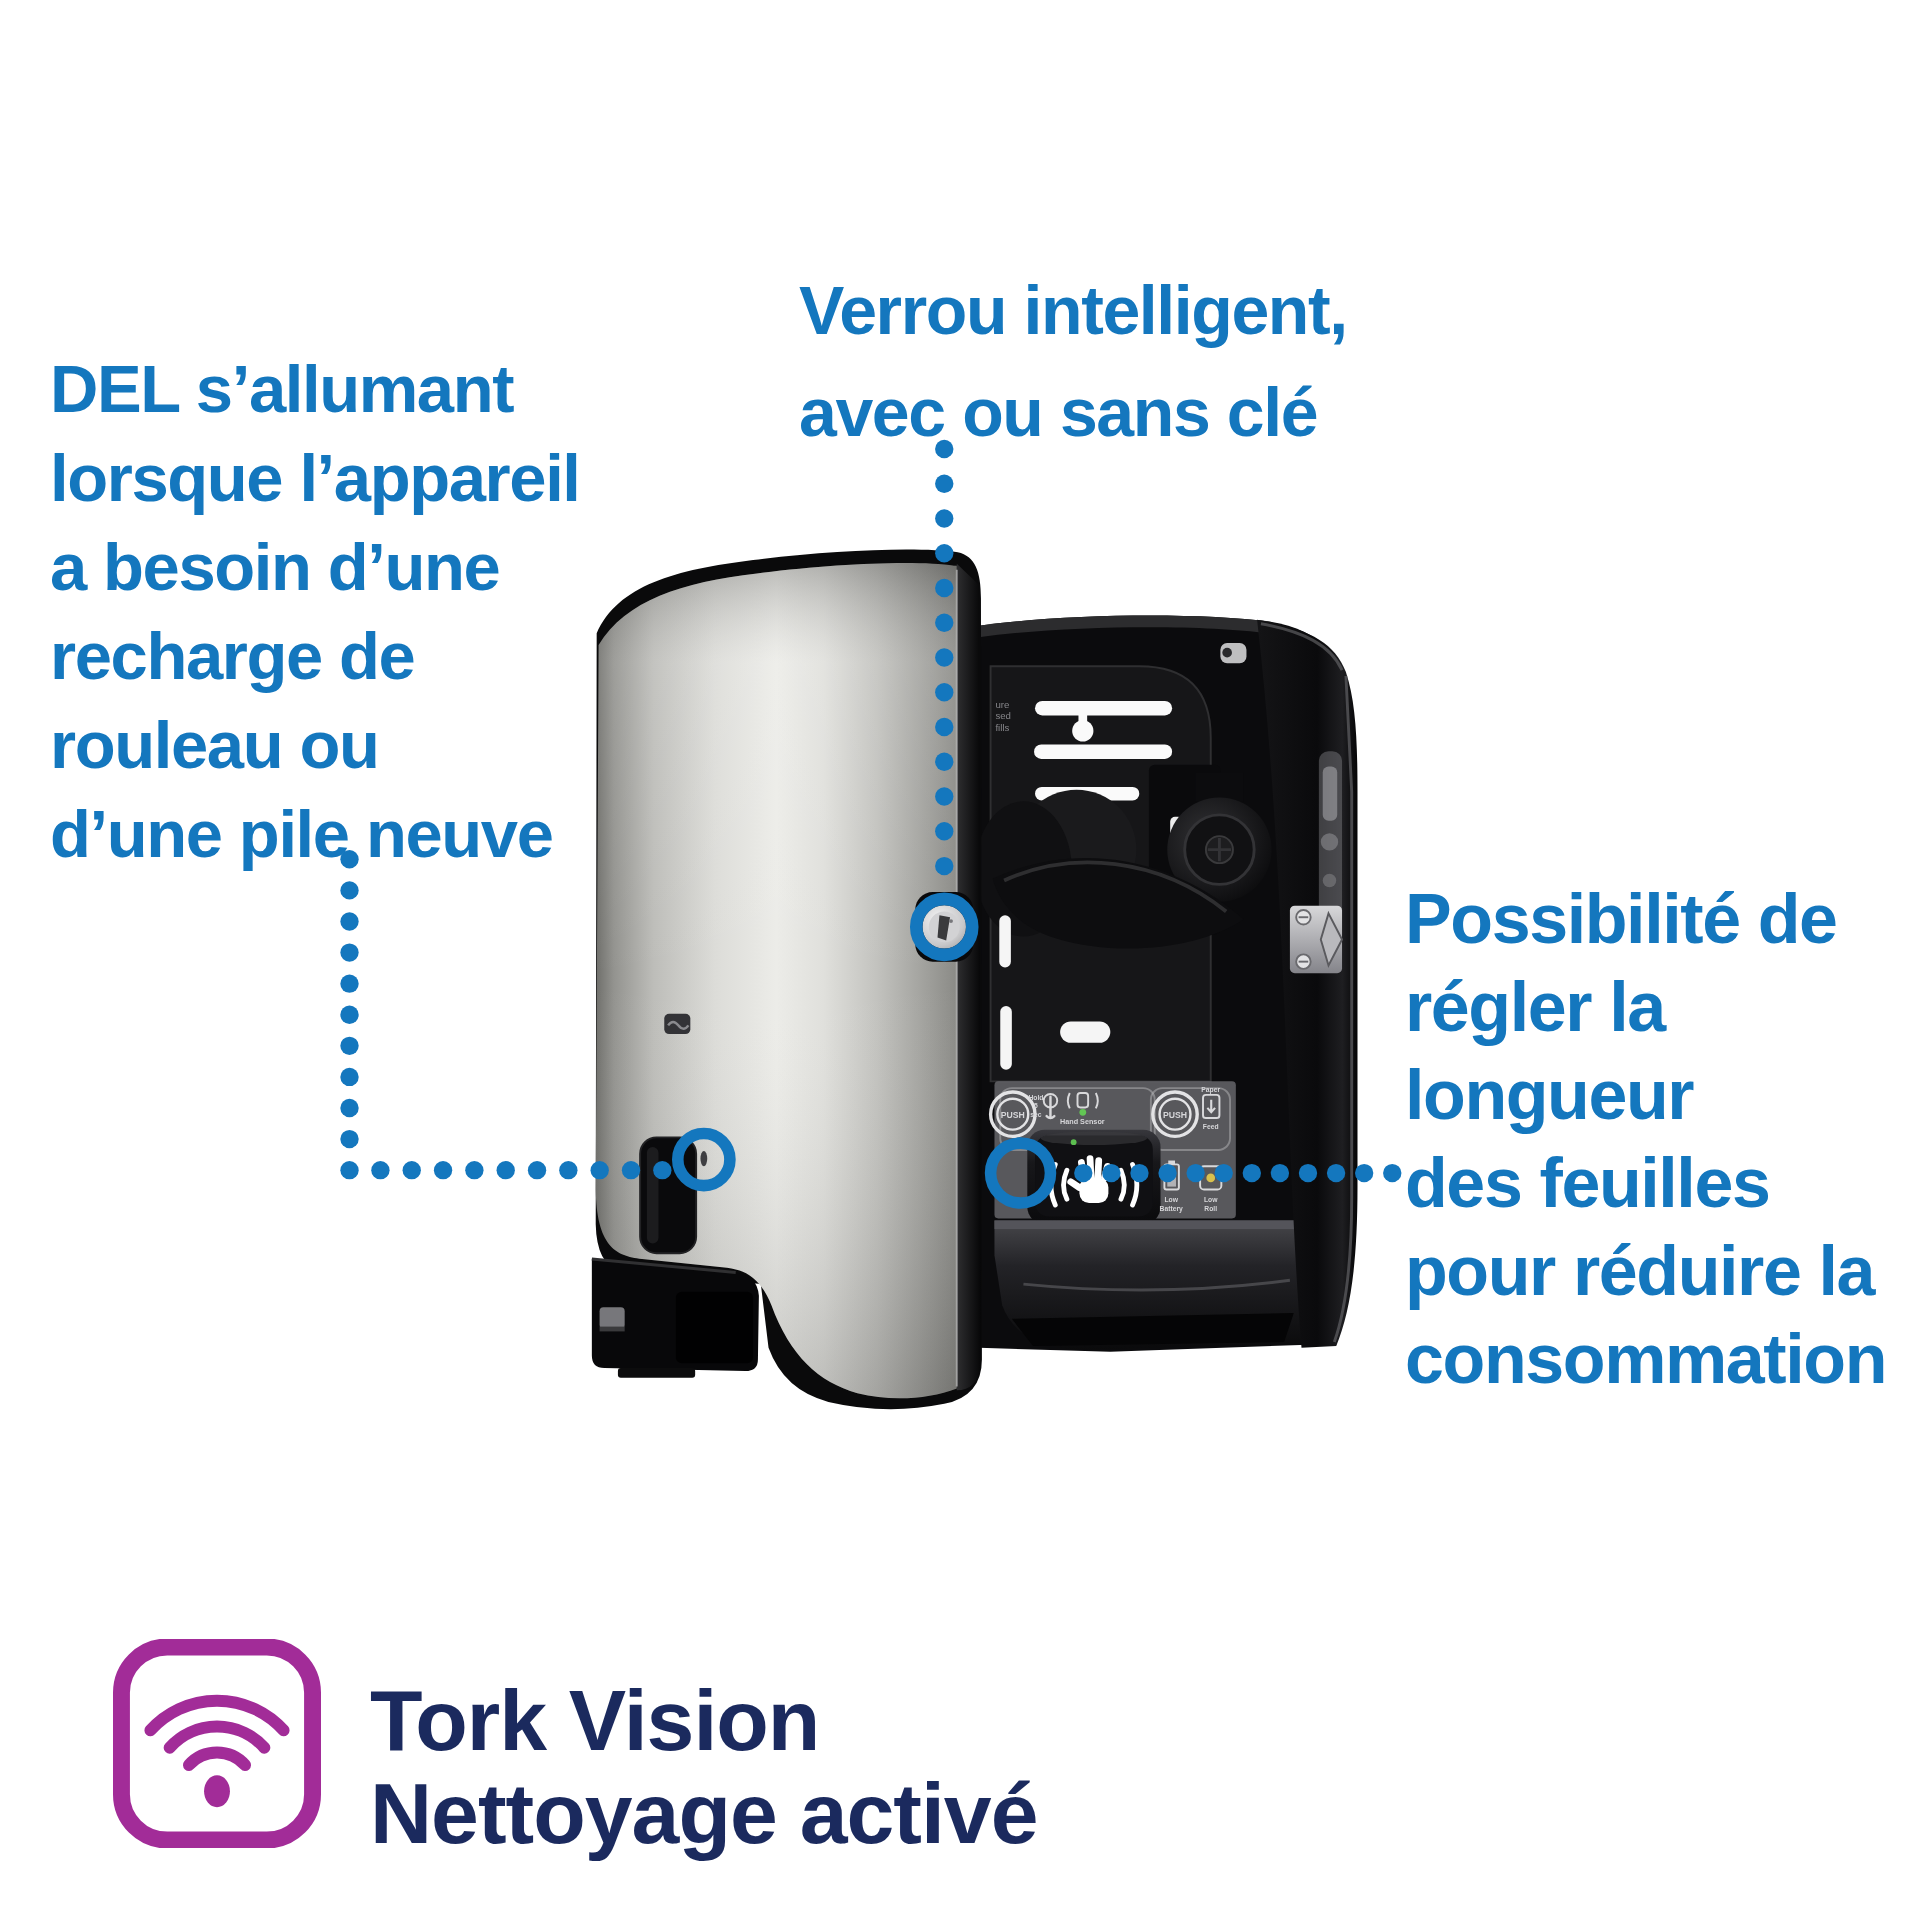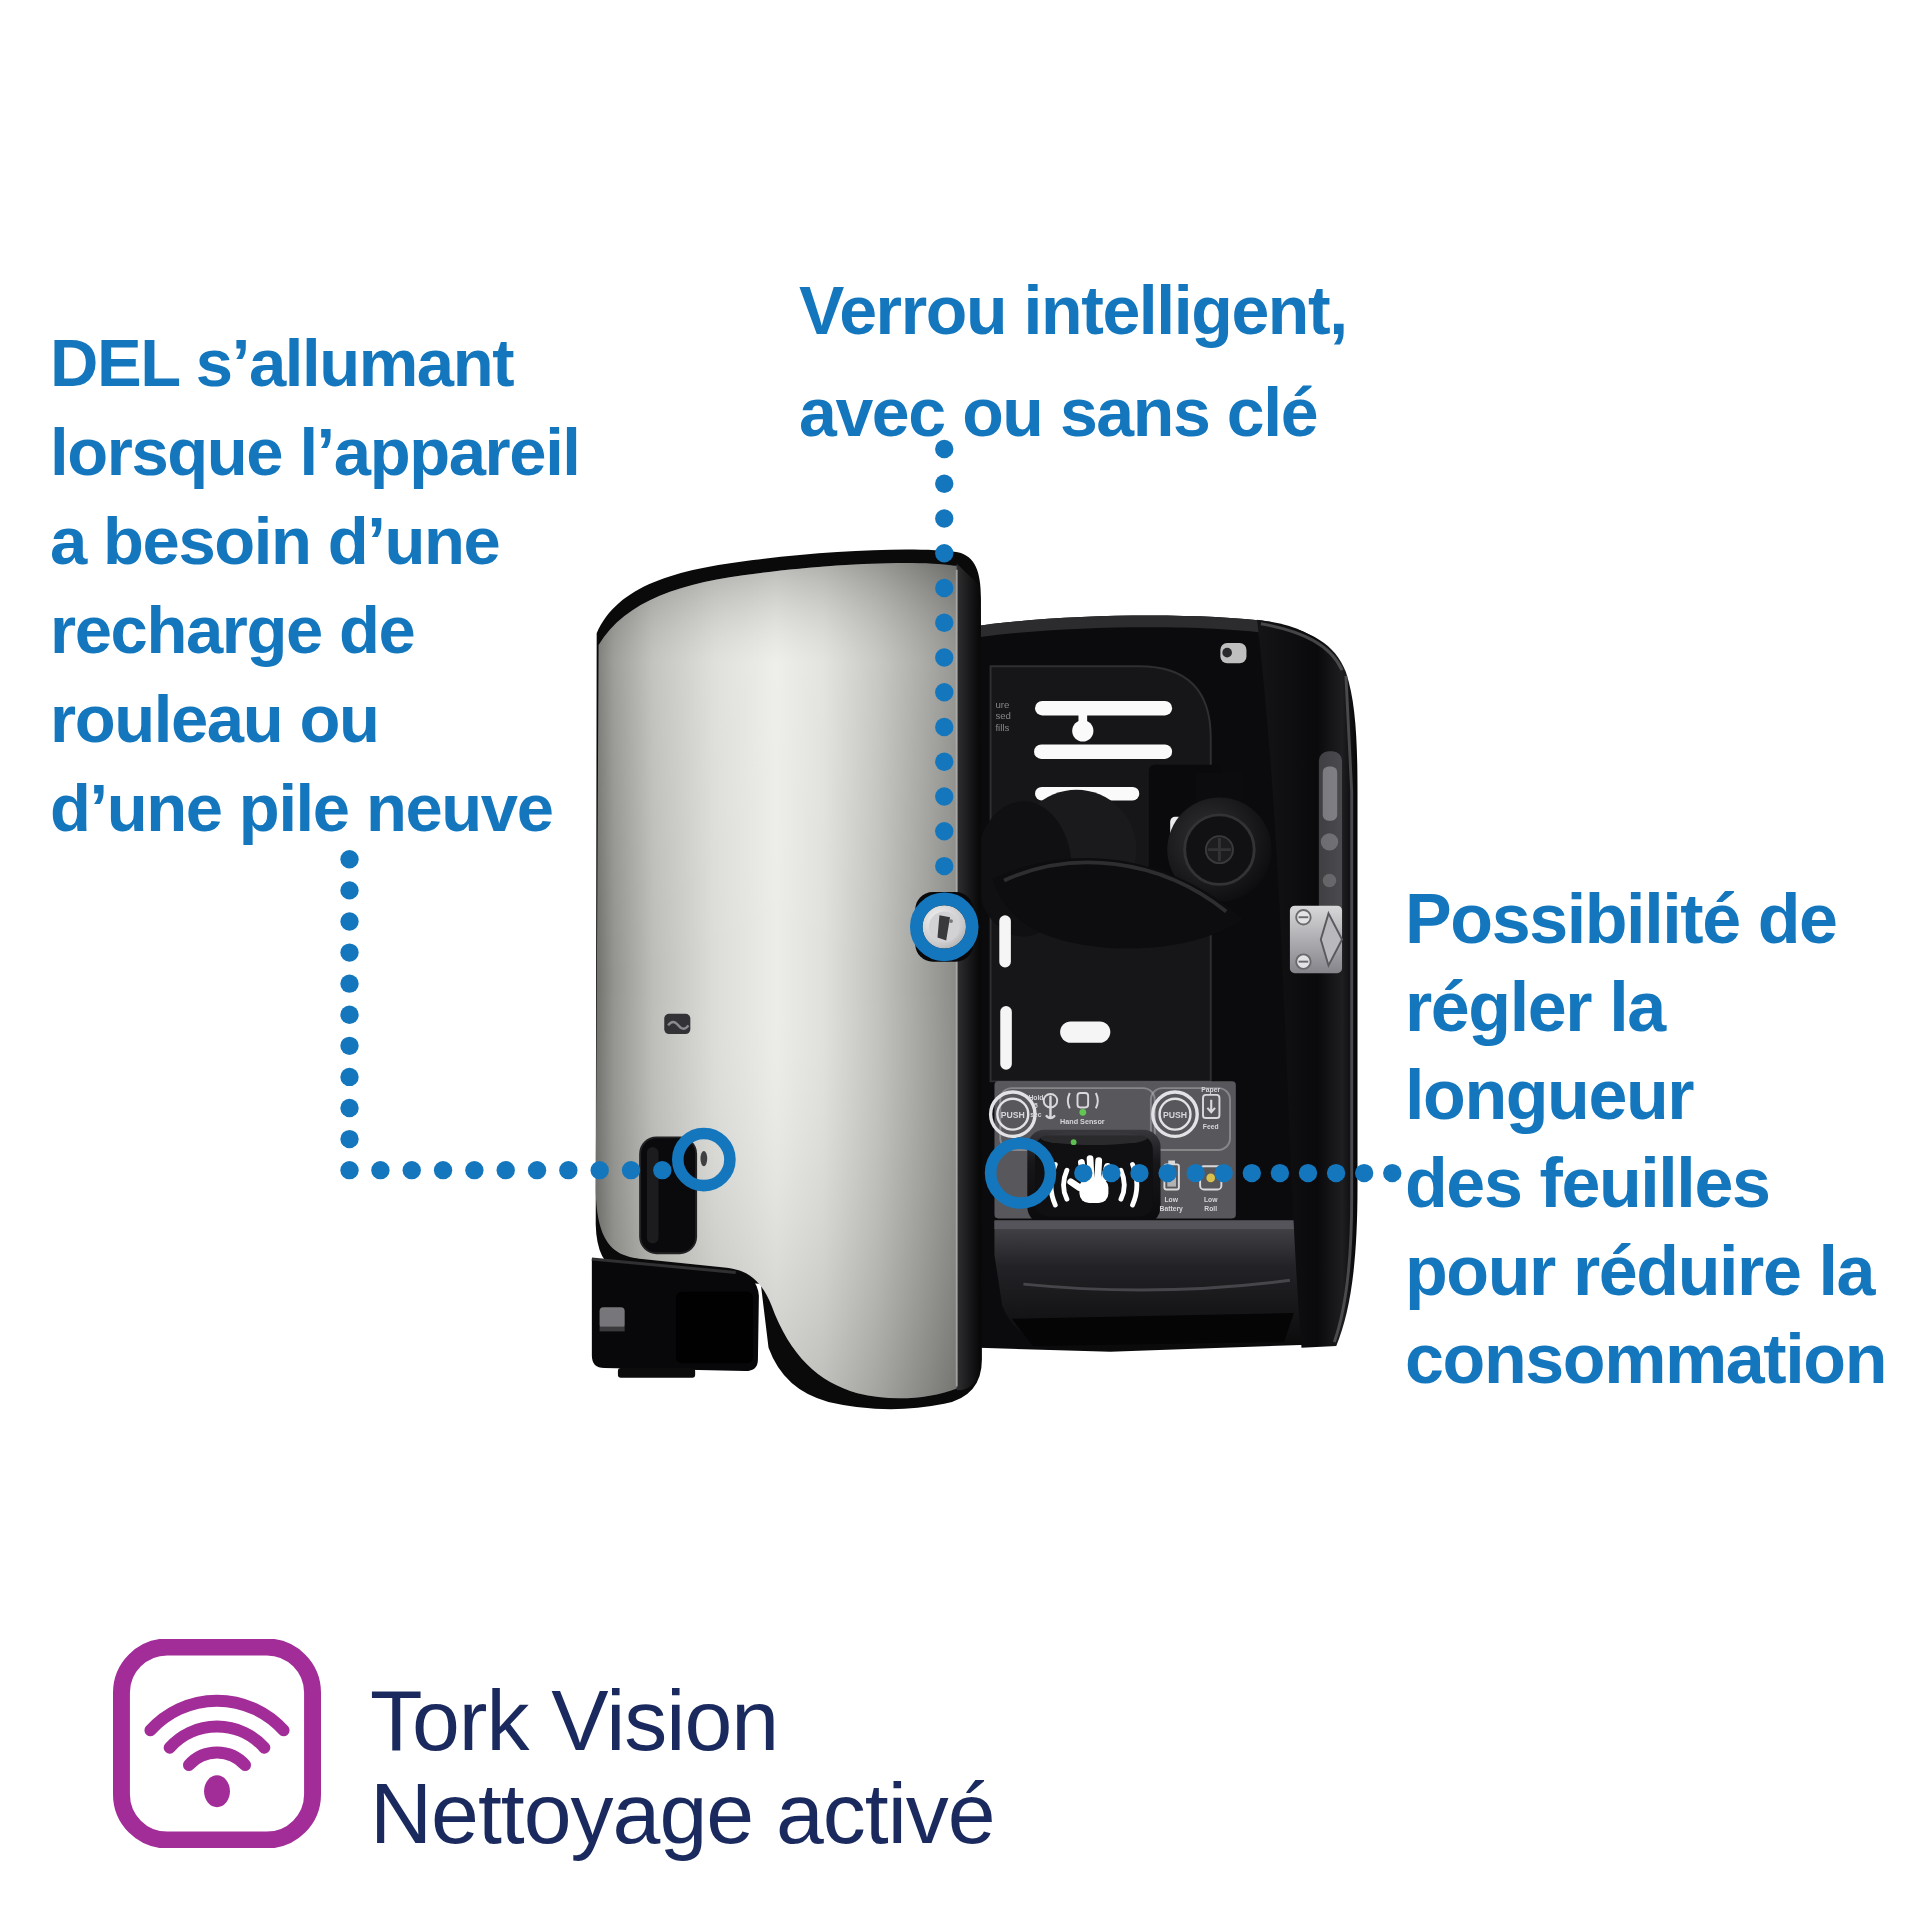--- a/index.html
+++ b/index.html
@@ -11,26 +11,26 @@
   html,body{margin:0;padding:0;background:#fff;}
   .canvas{
     position:relative;width:1931px;height:1931px;background:var(--bg);
     overflow:hidden;font-family:"Liberation Sans",sans-serif;
   }
   .scene{position:absolute;left:0;top:0;width:1931px;height:1931px;}
   .note{
     position:absolute;font-weight:bold;color:var(--accent);
     white-space:pre-line;letter-spacing:-1.4px;
   }
-  .note-led{left:50px;top:318px;font-size:67px;line-height:89px;width:541px;}
+  .note-led{left:50px;top:344px;font-size:67px;line-height:89px;width:541px;}
   .note-lock{left:799px;top:259px;font-size:68px;line-height:102px;width:676px;}
   .note-sheet{left:1405px;top:875px;font-size:70px;line-height:88px;width:521px;}
   .footer-caption{
     position:absolute;left:370px;top:1674px;font-size:86px;line-height:93px;
-    color:var(--navy);font-weight:normal;white-space:pre-line;letter-spacing:-1px;
+    color:var(--navy);font-weight:bold;white-space:pre-line;letter-spacing:-1px;
   }
   .wifi-badge{position:absolute;left:112px;top:1639px;width:210px;height:209px;}
   .wifi-stroke{stroke:var(--purple);fill:none;}
   .panel-label{fill:#D6D6D9;font-family:"Liberation Sans",sans-serif;font-weight:bold;}
   .back-label{fill:#86868A;font-family:"Liberation Sans",sans-serif;}
   .accent-ring{fill:none;stroke:var(--accent);}
   .accent-dot{fill:var(--accent);}
 </style>
 </head>
 <body>

